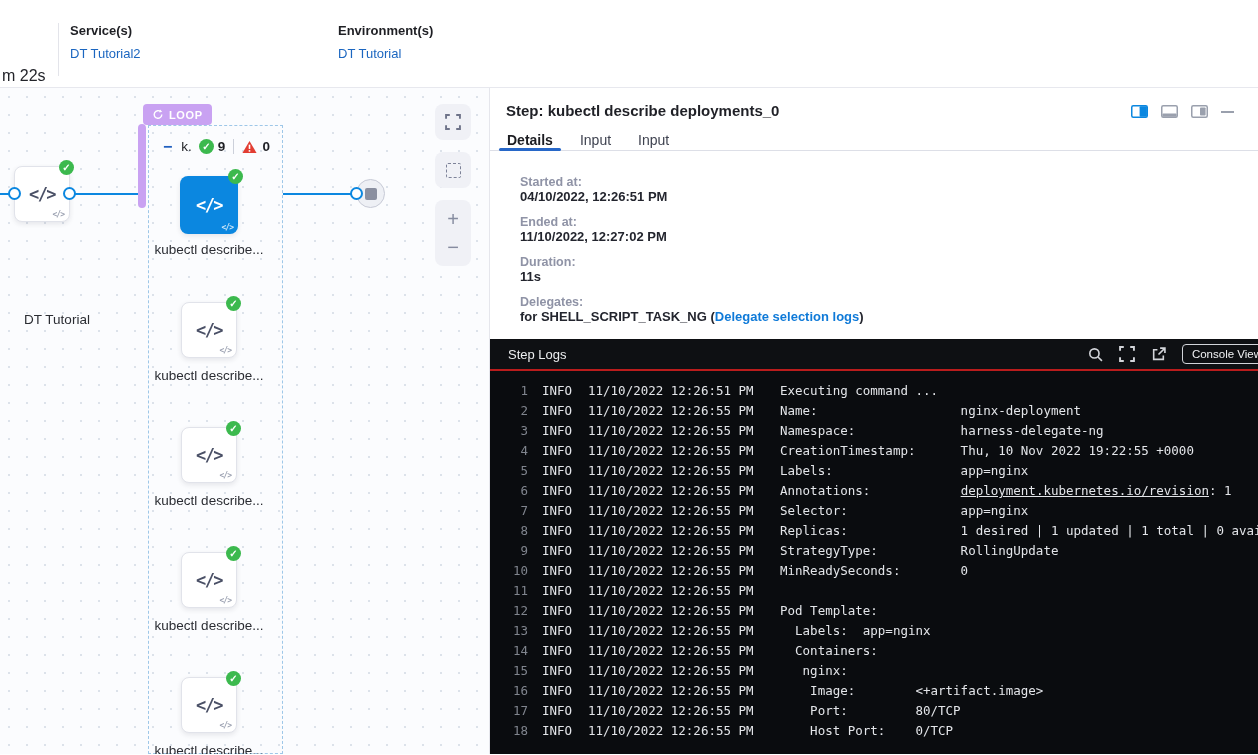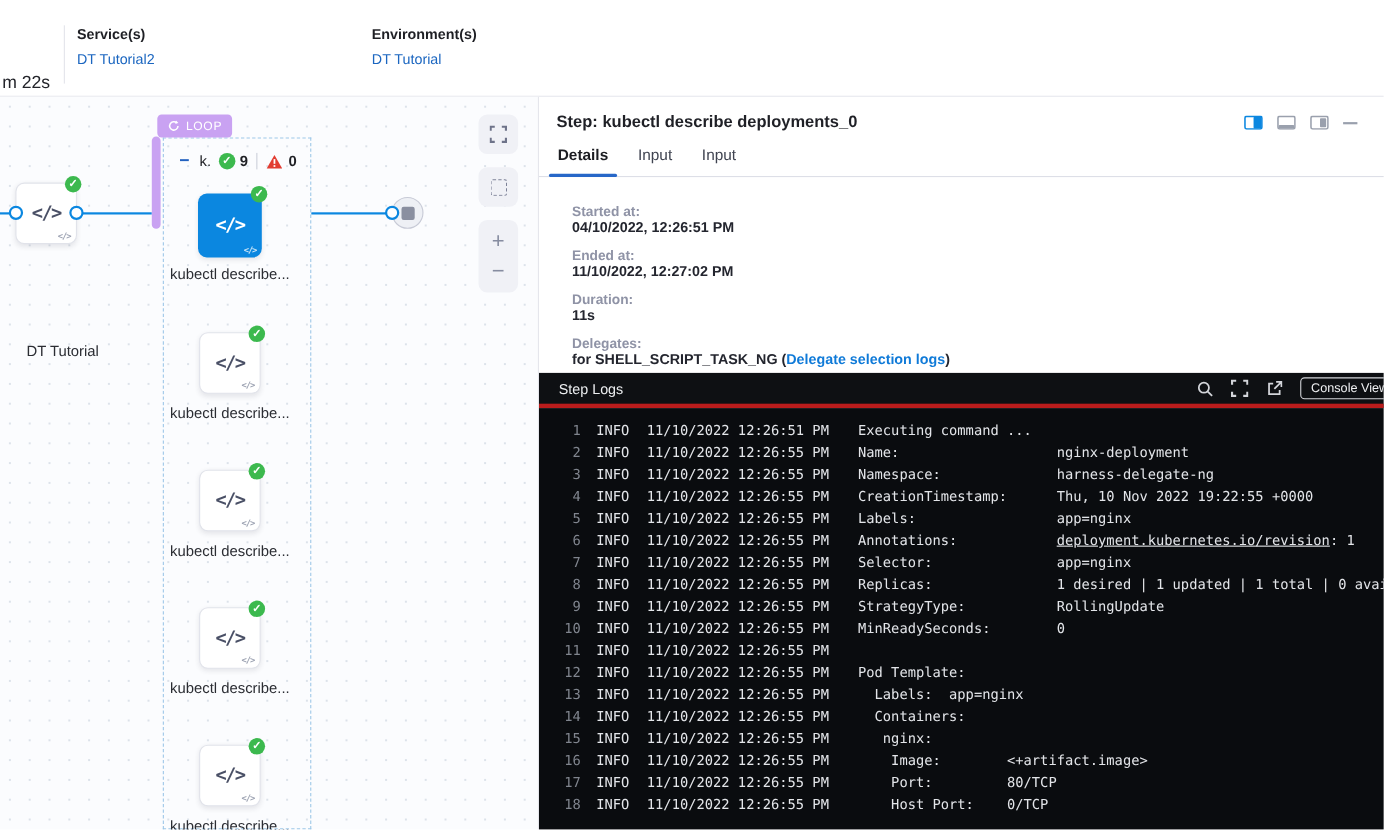--- a/index.html
+++ b/index.html
@@ -32,21 +32,21 @@
   .corner-glyph { position:absolute; right:5px; bottom:2px; font-family:"DejaVu Sans Mono",monospace; font-size:8px; font-weight:700; color:#9aa0b0; letter-spacing:-1px; }
   .selected .corner-glyph { color:rgba(255,255,255,.8); }
   .check-badge { position:absolute; right:-5px; top:-7px; width:15px; height:15px; background:#3cb94e; border-radius:50%;
     color:#fff; font-size:10px; line-height:15px; text-align:center; font-weight:700; z-index:4; }
   .badge-inline { position:static; display:inline-block; width:15px; height:15px; background:#3cb94e; border-radius:50%;
     color:#fff; font-size:10px; line-height:15px; text-align:center; font-weight:700; }
   .step-label { position:absolute; width:110px; text-align:center; font-size:13.5px; color:#2b2d33; line-height:19px; }
   .start-label { position:absolute; left:-14px; top:145px; width:112px; text-align:center; font-size:13.5px; color:#2b2d33; }
 
   .loop-badge { position:absolute; left:143px; top:16px; height:21px; padding:0 9px; background:#c9a2f2; border-radius:4px;
-    color:#fff; font-size:11px; font-weight:400; letter-spacing:.6px; display:flex; align-items:center; gap:5px; z-index:4; }
+    color:#fff; font-size:11px; font-weight:700; letter-spacing:.6px; display:flex; align-items:center; gap:5px; z-index:4; }
   .loop-strip { position:absolute; left:138px; top:36px; width:8px; height:84px; background:#c9a2f2; border-radius:4px; z-index:2; }
   .loop-container { position:absolute; left:148px; top:37px; width:135px; height:629px; border:1px dashed #9ec7e8; }
 
   .group-header { position:absolute; left:163px; top:51px; display:flex; align-items:center; font-size:13.5px; z-index:4; }
   .collapse-dash { color:#2160bf; font-weight:700; font-size:16px; margin-right:9px; line-height:10px; cursor:pointer; }
   .group-name { color:#1e1f24; margin-right:7px; }
   .gh-count { font-weight:700; color:#1e1f24; margin:0 8px 0 4px; font-size:13.5px; }
   .gh-div { width:1px; height:15px; background:#ccd0da; margin-right:8px; }
 
   .end-node { position:absolute; left:356px; top:91px; width:29px; height:29px; border-radius:50%; background:#eef0f5;
@@ -62,32 +62,32 @@
 
   
   .details { flex:1; display:flex; flex-direction:column; background:#fff; min-width:0; }
   .details-top { height:251px; flex:none; }
   .dp-header { padding:14px 24px 0 16px; display:flex; align-items:flex-start; }
   .dp-title { font-size:15px; font-weight:700; color:#1f2026; }
   .view-icons { margin-left:auto; display:flex; align-items:center; gap:13px; padding-top:3px; }
   .view-icons > * { cursor:pointer; }
   .mini-dash { width:13px; height:2px; background:#9aa0ad; }
   .tabs { display:flex; padding-left:17px; gap:27px; margin-top:13px; border-bottom:1px solid #dddfe7; }
-  .tab { font-size:14px; color:#3f4350; padding-bottom:12px; position:relative; cursor:pointer; }
+  .tab { font-size:14px; color:#3f4350; padding-bottom:2px; position:relative; cursor:pointer; }
   .tab.active { font-weight:700; color:#1c1d22; }
   .tab.active::after { content:""; position:absolute; left:-8px; right:-8px; bottom:-1px; height:3px; background:#2767c8; border-radius:2px; }
   .detail-rows { padding:24px 0 0 30px; }
   .d-row { display:flex; margin-bottom:11px; align-items:baseline;flex-direction:column; }
   .d-label { width:110px; flex:none; font-size:12.5px; font-weight:700; color:#8f93a6; }
   .d-value { font-size:13px; font-weight:700; color:#23252e; }
   .d-link { color:#0f7ad8; font-weight:700; cursor:pointer; }
 
   
   .logs { flex:1; display:flex; flex-direction:column; min-height:0; }
-  .logs-header { height:32px; flex:none; background:#0e1013; border-bottom:4px solid #b91c1c;
+  .logs-header { height:32px; flex:none; background:#0e1013; border-bottom:2px solid #b91c1c;
     display:flex; align-items:center; padding:0 10px 0 18px; }
   .logs-title { color:#eceef0; font-size:13px; }
   .logs-actions { margin-left:auto; display:flex; align-items:center; gap:16px; }
   .logs-actions > * { cursor:pointer; }
   .console-btn { border:1px solid #d2d4d9; border-radius:4px; color:#f0f1f3; font-size:11.5px; padding:3px 9px;
     white-space:nowrap; margin-right:-24px; background:transparent; }
   .logs-body { flex:1; background:#0a0c0f; padding:10px 0 0 12px; font-family:"DejaVu Sans Mono",monospace;
     font-size:12.5px; overflow:hidden; }
   .log-row { display:flex; line-height:20px; white-space:pre; color:#e3e5e9; }
   .log-ln { width:26px; flex:none; text-align:right; color:#80858e; margin-right:14px; }

